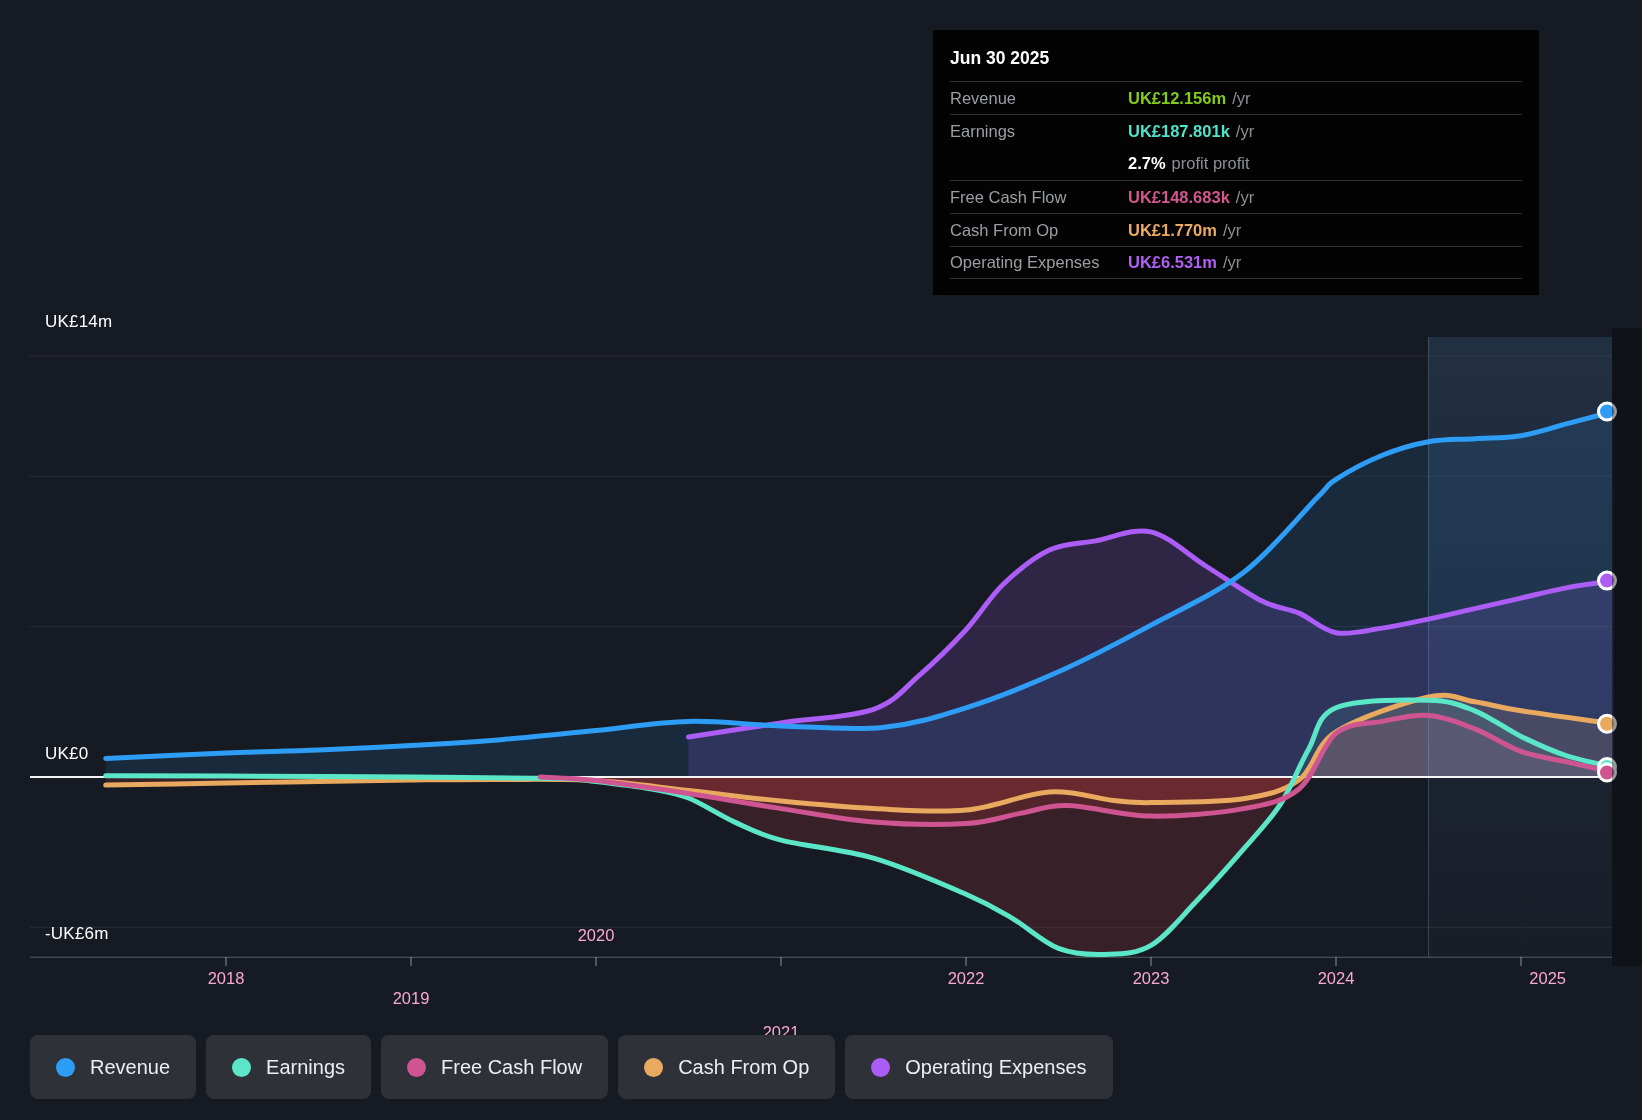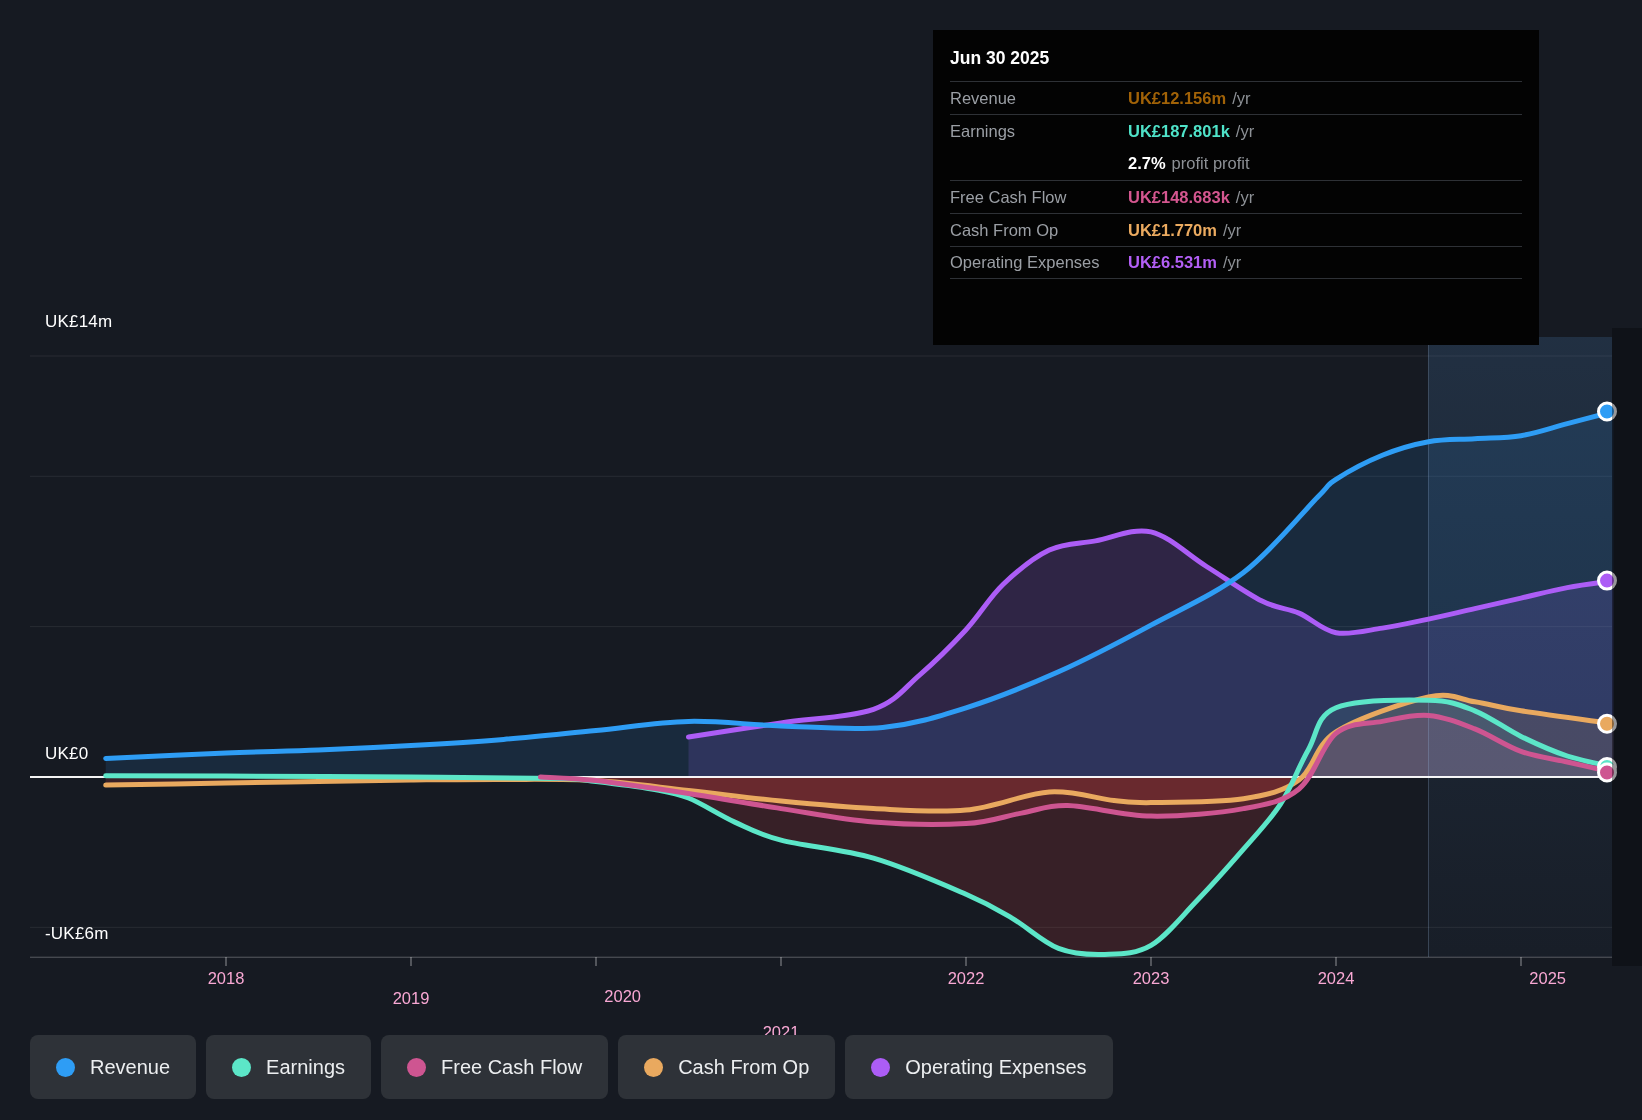--- a/index.html
+++ b/index.html
@@ -12,21 +12,21 @@
   #chart-svg { position:absolute; left:0; top:0; }
   .axis-label-y {
     position:absolute; color:#ffffff; font-size:17px; font-weight:500;
     letter-spacing:0.2px; white-space:nowrap;
   }
   .axis-label-x {
     position:absolute; width:90px; text-align:center; color:#f9a8d4;
     font-size:16.5px; font-weight:400;
   }
   .tooltip {
-    position:absolute; left:933px; top:30px; width:606px; height:315px;
+    position:absolute; left:933px; top:30px; width:606px; height:265px;
     background:#030303; padding:12px 17px 0 17px; z-index:5;
   }
   .tt-title { color:#ffffff; font-size:17.5px; font-weight:700; padding:6px 0 12px 0; }
   .tt-row {
     display:flex; align-items:center; height:33px;
     border-top:1px solid #2e3136; font-size:16.5px;
   }
   .tt-row.no-border { border-top:none; }
   .tt-row:last-child { border-bottom:1px solid #2e3136; }
   .tt-label { width:178px; color:#9b9fa5; flex:none; }
@@ -99,34 +99,34 @@
     </svg>
 
   <div id="ylabels">
       <div class="axis-label-y" style="left: 45px; top: 312px; text-align: center;">UK£14m</div>
       <div class="axis-label-y" style="left: 45px; top: 744px;">UK£0</div>
       <div class="axis-label-y" style="left: 45px; top: 924.428px;">-UK£6m</div>
     </div>
   <div id="xlabels">
       <div class="axis-label-x" style="left: 181px; top: 969px;">2018</div>
       <div class="axis-label-x" style="left: 366px; top: 969px; margin-top: 20px;">2019</div>
-      <div class="axis-label-x" style="left: 551px; top: 987px; text-align: right;">2020</div>
+      <div class="axis-label-x" style="left: 551px; top: 926px;">2020</div>
       <div class="axis-label-x" style="left: 736px; top: 1023px;">2021</div>
       <div class="axis-label-x" style="left: 921px; top: 969px;">2022</div>
       <div class="axis-label-x" style="left: 1106px; top: 969px;">2023</div>
       <div class="axis-label-x" style="left: 1291px; top: 969px;">2024</div>
       <div class="axis-label-x" style="left: 1476px; top: 969px; text-align: right;">2025</div>
     </div>
 
   <div class="tooltip">
     <div class="tt-title">Jun 30 2025</div>
     <div id="tt-rows">
         <div class="tt-row">
           <div class="tt-label">Revenue</div>
-          <span class="tt-value" style="color: #a16207;">UK£12.156m</span>
+          <span class="tt-value" style="color: #84cc16;">UK£12.156m</span>
           <span class="tt-suffix">/yr</span>
         </div>
         <div class="tt-row">
           <div class="tt-label">Earnings</div>
           <span class="tt-value" style="color: rgb(79, 227, 201);">UK£187.801k</span>
           <span class="tt-suffix">/yr</span>
         </div>
         <div class="tt-row no-border">
           <div class="tt-label"></div>
           <span class="tt-margin-pct">2.7%</span>

